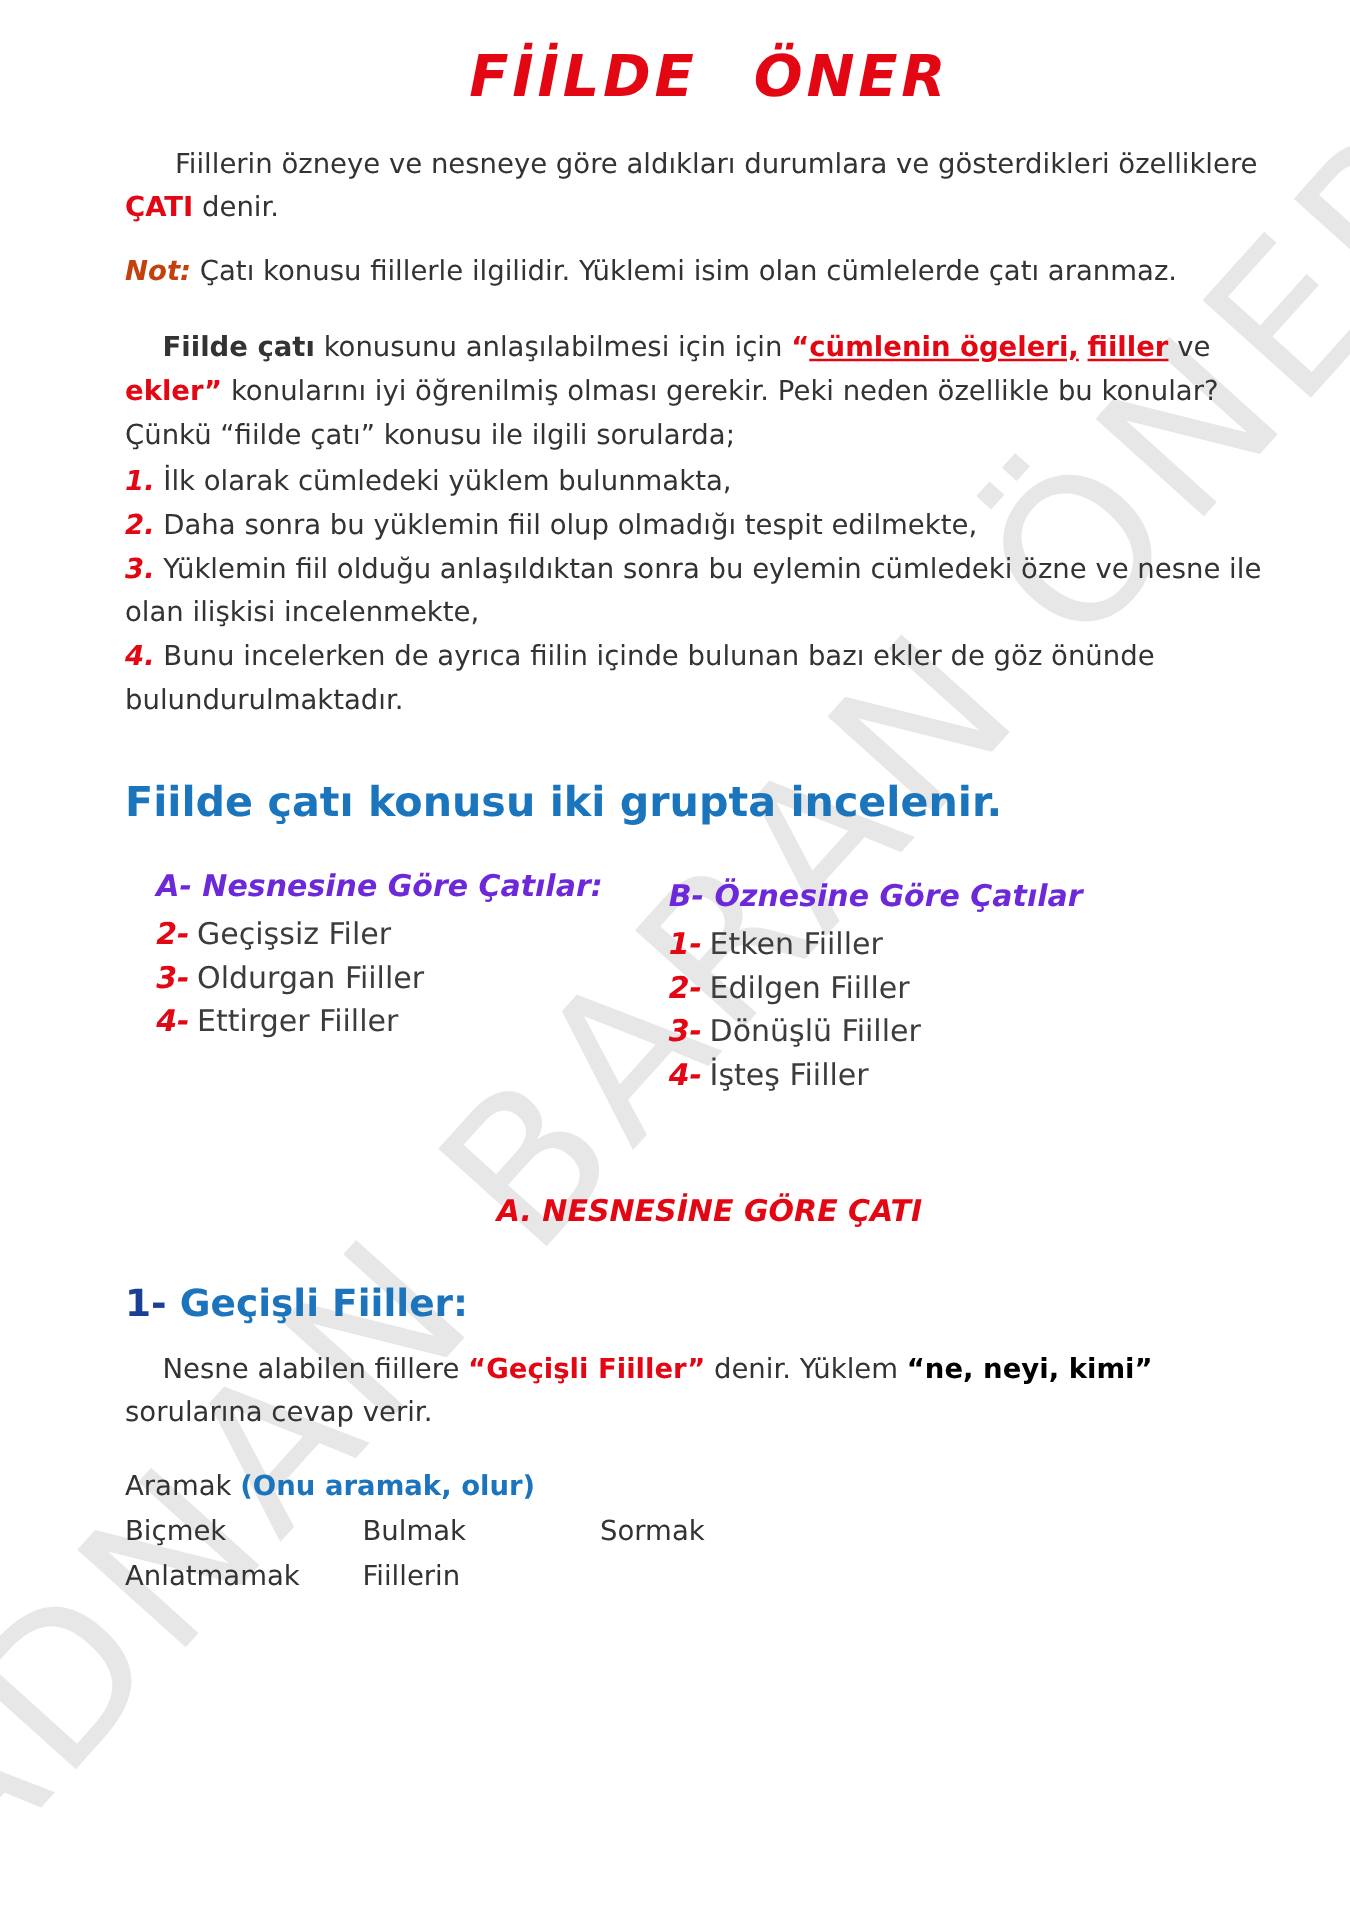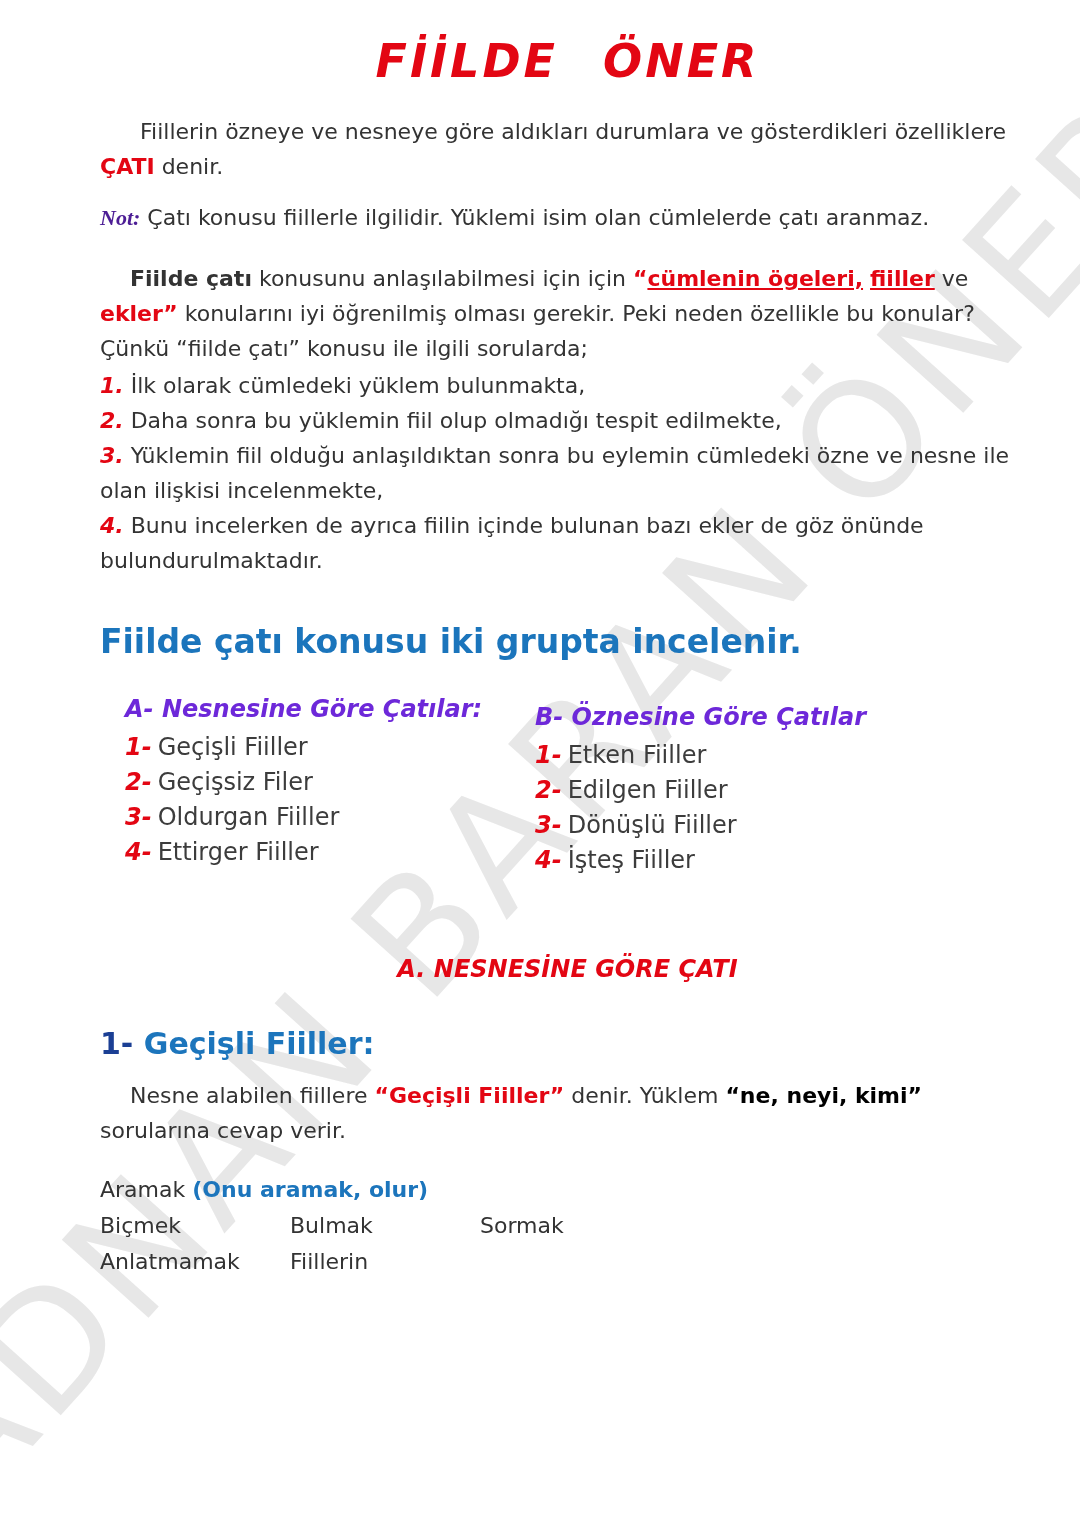--- a/index.html
+++ b/index.html
@@ -35,21 +35,21 @@
     font-style:italic;
     letter-spacing:3px;
     word-spacing:26px;
     color:#e30613;
   }
   .p{font-size:22px;line-height:35px;margin:0;}
   .indent-lg{text-indent:40px;display:block;}
   .indent-md{text-indent:30px;display:block;}
   .red-b{color:#e30613;font-weight:bold;}
   .red-u{color:#e30613;font-weight:bold;text-decoration:underline;}
-  .cyan-bi{color:#4c1d95;font-weight:bold;font-style:italic;font-family:Liberation Serif, serif;}
+  .cyan-bi{color:#c2410c;font-weight:bold;font-style:italic;}
   .bold{font-weight:bold;}
   .intro{margin-bottom:16px;}
   .note{margin-bottom:26px;}
   .explain{margin-bottom:2px;}
   .numlist{margin:0 0 42px 0;}
   .numlist .row{font-size:22px;line-height:35px;}
   .numlist .num{color:#e30613;font-weight:bold;font-style:italic;margin-right:7px;}
   .groups-heading{
     font-size:33px;line-height:44px;
     color:#1b75bc;
@@ -100,21 +100,20 @@
       <div class="row"><span class="num">2.</span><span>Daha sonra bu yüklemin fiil olup olmadığı tespit edilmekte,</span></div>
       <div class="row"><span class="num">3.</span><span>Yüklemin fiil olduğu anlaşıldıktan sonra bu eylemin cümledeki özne ve nesne ile olan ilişkisi incelenmekte,</span></div>
       <div class="row"><span class="num">4.</span><span>Bunu incelerken de ayrıca fiilin içinde bulunan bazı ekler de göz önünde bulundurulmaktadır.</span></div>
     </div>
 
     <h2 class="groups-heading">Fiilde çatı konusu iki grupta incelenir.</h2>
 
     <div class="columns">
       <div class="col">
         <div class="col-heading">A- Nesnesine Göre Çatılar:</div>
-        <div class="item"><span class="inum">1-</span><span>Geçişli Fiiller</span></div>
         <div class="item"><span class="inum">2-</span><span>Geçişsiz Filer</span></div>
         <div class="item"><span class="inum">3-</span><span>Oldurgan Fiiller</span></div>
         <div class="item"><span class="inum">4-</span><span>Ettirger Fiiller</span></div>
       </div>
       <div class="col col-b">
         <div class="col-heading">B- Öznesine Göre Çatılar</div>
         <div class="item"><span class="inum">1-</span><span>Etken Fiiller</span></div>
         <div class="item"><span class="inum">2-</span><span>Edilgen Fiiller</span></div>
         <div class="item"><span class="inum">3-</span><span>Dönüşlü Fiiller</span></div>
         <div class="item"><span class="inum">4-</span><span>İşteş Fiiller</span></div>

